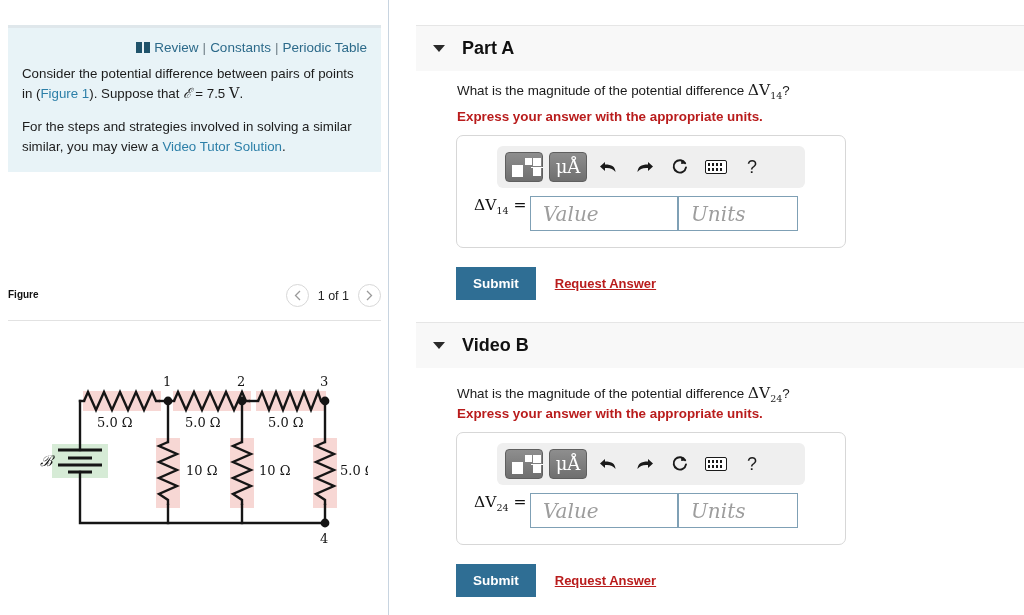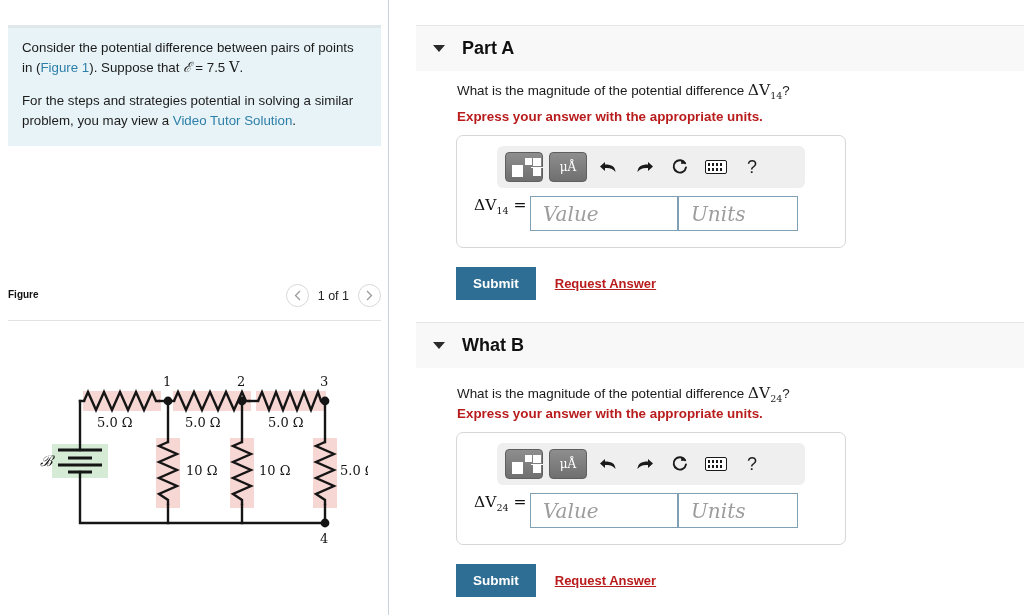--- a/index.html
+++ b/index.html
@@ -134,21 +134,21 @@
     background: linear-gradient(#8e8e8e, #6f6f6f);
     border: 1px solid #5f5f5f;
     display: flex; align-items: center; justify-content: center;
     cursor: pointer; position: relative;
   }
   .tpl-a { position: absolute; left: 6px; top: 12px; width: 11px; height: 12px; background: #fff; }
   .tpl-b { position: absolute; left: 19px; top: 5px; width: 7px; height: 7px; background: #fff; }
   .tpl-c { position: absolute; left: 27px; top: 5px; width: 8px; height: 8px; background: #fff; }
   .tpl-d { position: absolute; left: 27px; top: 15px; width: 8px; height: 8px; background: #fff; }
   .tpl-e { position: absolute; left: 25px; top: 13.5px; width: 12px; height: 1.5px; background: #fff; }
-  .ua { color: #fff; font-family: "DejaVu Serif", serif; font-size: 12px; line-height: 1; }
+  .ua { color: #fff; font-family: "DejaVu Serif", serif; font-size: 18px; line-height: 1; }
   .tb-icon {
     width: 30px; height: 30px;
     display: flex; align-items: center; justify-content: center;
     cursor: pointer; color: #1a1a1a;
   }
   .tb-icon svg { display: block; }
   .kbd {
     width: 22px; height: 14px; border: 1.5px solid #1a1a1a; border-radius: 2px;
     position: relative; background: #fff;
   }
@@ -195,24 +195,27 @@
   .circuit { position: absolute; left: 18px; top: 372px; }
 </style>
 </head>
 <body>
 
 <div class="page">
 
   <div class="left-panel">
 
     <div class="info-box">
+      <div class="info-links">
+        <span class="book-icon"><i class="l"></i><i class="r"></i></span><a>Review</a><span class="sep">|</span><a>Constants</a><span class="sep">|</span><a>Periodic Table</a>
+      </div>
 
       <p class="info-p"><span>Consider the potential difference between pairs of points in (</span><a class="lnk">Figure 1</a><span>). Suppose that </span><span class="mathi">ℰ</span><span> = 7.5</span>&nbsp;<span class="mathu">V</span><span>.</span></p>
 
-      <p class="info-p"><span>For the steps and strategies potential in solving a similar problem, you may view a </span><a class="lnk">Video Tutor Solution</a><span>.</span></p>
+      <p class="info-p"><span>For the steps and strategies involved in solving a similar similar, you may view a </span><a class="lnk">Video Tutor Solution</a><span>.</span></p>
     </div>
 
     <div class="fig-head">
       <div class="fig-title">Figure</div>
       <div class="fig-nav">
         <div class="nav-circ">
           <svg width="7" height="11" viewBox="0 0 7 11">
               <path d="M6 1 L1.5 5.5 L6 10" stroke="#9a9a9a" stroke-width="1.3" fill="none"></path>
             </svg>
         </div>
@@ -344,21 +347,21 @@
       </div>
     </div>
 
     <div class="submit-row" style="top:267px;">
       <button class="btn-submit">Submit</button>
       <a class="req-answer">Request Answer</a>
     </div>
 
     <div class="part-band" style="top:322px;">
       <div class="caret"></div>
-      <div class="part-label">What B</div>
+      <div class="part-label">Video B</div>
     </div>
 
     <div class="q-text" style="top:384px;text-align:right;"><span>What is the magnitude of the potential difference </span><span class="vexpr"><span>ΔV</span><sub>24</sub></span><span>?</span></div>
 
     <div class="q-bold" style="top:406px;">Express your answer with the appropriate units.</div>
 
     <div class="ans-box" style="top:432px;">
       <div class="tb">
         <div class="tb-btn">
           <span class="tpl-a"></span>

